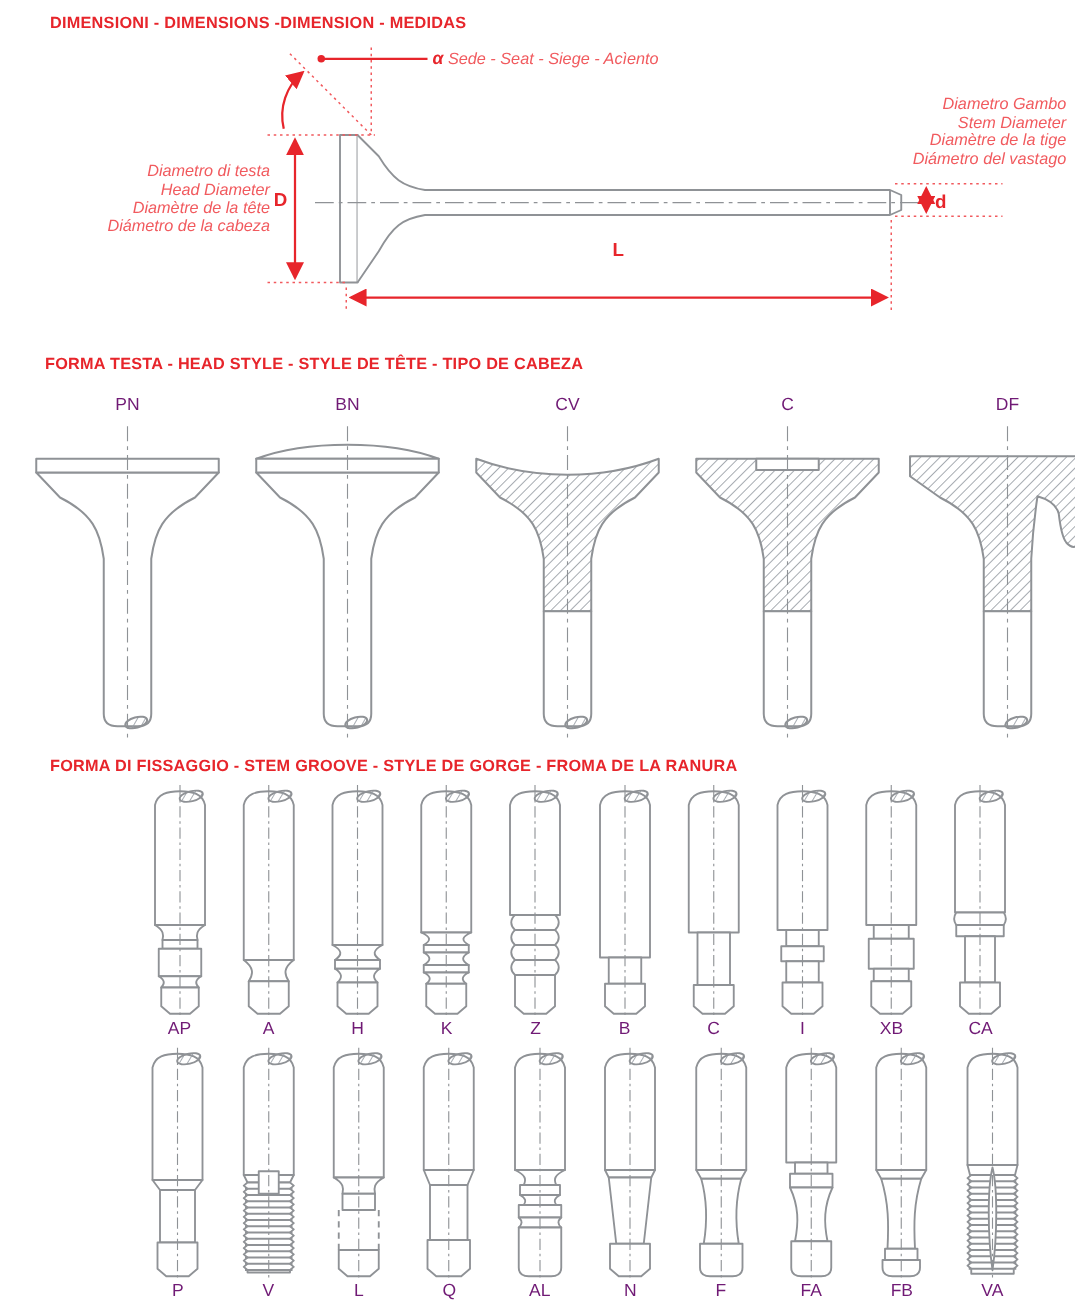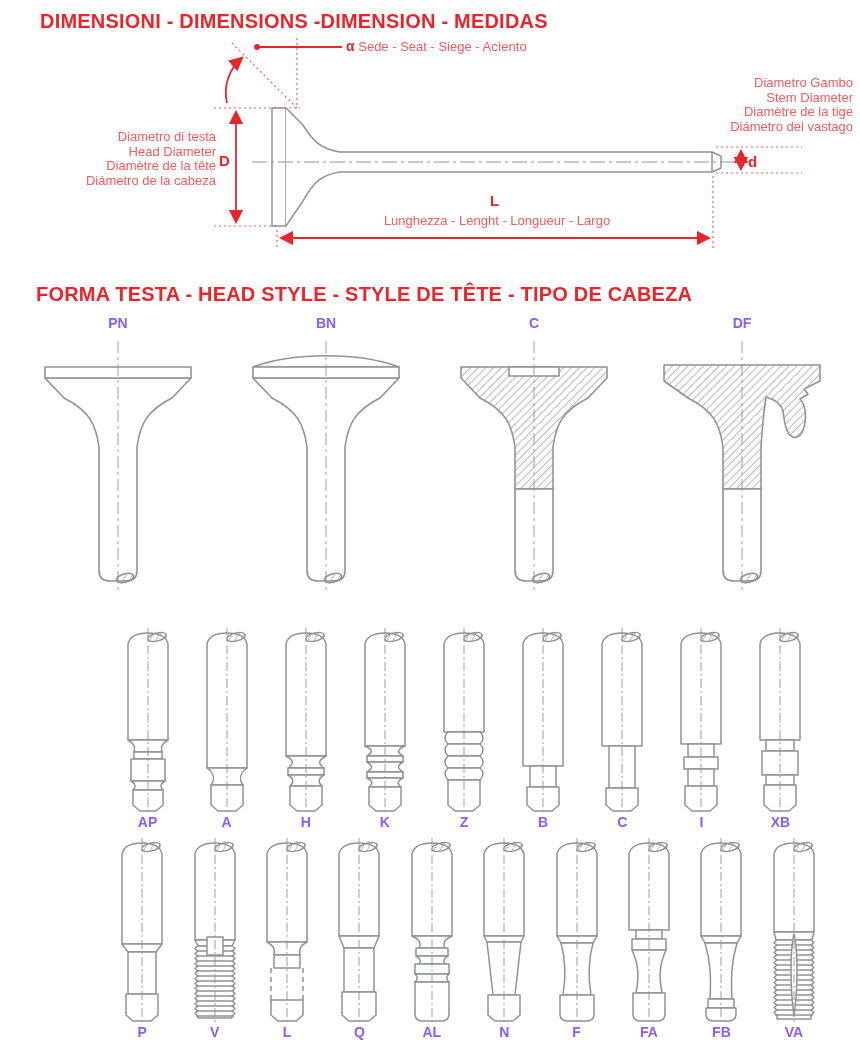--- a/index.html
+++ b/index.html
@@ -1,23 +1,23 @@
 <!DOCTYPE html>
 <html><head>
 <meta charset="utf-8">
 <style>
   html,body{margin:0;padding:0;background:#fff;}
   #page{position:relative;width:860px;height:1051px;background:#fff;overflow:hidden;
         font-family:"Liberation Sans",sans-serif;}
-  .sec-title{position:absolute;font-size:20px;font-weight:700;color:#e7252b;letter-spacing:.2px;}
+  .sec-title{position:absolute;font-size:13px;font-weight:700;color:#e7252b;letter-spacing:.2px;}
   .red-bold{color:#e7252b;font-weight:700;}
-  .lbl{position:absolute;font-size:13px;color:#f15a5e;font-weight:500;line-height:14.5px;}
+  .lbl{position:absolute;font-size:13px;color:#f15a5e;font-weight:500;line-height:14.5px;font-style:italic;}
   .lbl.right{text-align:right;}
   .dim-letter{position:absolute;font-size:15px;font-weight:700;color:#e7252b;}
-  .code-label{font-size:14px;font-weight:700;color:#8b5cf6;text-align:center;}
+  .code-label{font-size:14px;font-weight:400;color:#701a75;text-align:center;}
   .figs-row{position:absolute;display:flex;}
   .fig-col{display:flex;flex-direction:column;align-items:center;flex:1 1 0;}
   .fig-col .code-label{margin-top:0;}
   .head-col .code-label{margin-bottom:6px;margin-top:0;}
   svg{display:block;}
 </style>
 </head>
 <body>
 
 <svg width="0" height="0" style="position:absolute">
@@ -80,21 +80,20 @@
   <div class="lbl right" style="right:7px;top:76px;width:210px;">
     <span style="display:block">Diametro Gambo</span>
     <span style="display:block">Stem Diameter</span>
     <span style="display:block">Diamètre de la tige</span>
     <span style="display:block">Diámetro del vastago</span>
   </div>
 
   <div class="dim-letter" style="left:219px;top:152px;">D</div>
   <div class="dim-letter" style="left:748px;top:153px;">d</div>
   <div class="dim-letter" style="left:490px;top:192px;">L</div>
-  <div class="lbl" style="left:297px;top:214px;width:400px;text-align:center;">Lunghezza - Lenght - Longueur - Largo</div>
 
   <div class="sec-title" style="left:36px;top:283px;">FORMA TESTA - HEAD STYLE - STYLE DE TÊTE - TIPO DE CABEZA</div>
   <div id="head-styles-row" class="figs-row" style="left:14px;top:315px;width:832px;">
       <div class="fig-col head-col">
         <div class="code-label">PN</div>
         <svg viewBox="0 0 176 260" width="176" height="260">
           <g stroke="#8f9296" stroke-width="1.6" stroke-linejoin="round">
             <path d="M15,41 L34,61 C60,74 66,88 69,110 L69,234 Q69,244 80,244 L96,244 Q107,244 107,234 L107,110 C110,88 116,74 142,61 L161,41 Z" fill="#fff"></path>
             <path d="M15,30 H161 V41 H15 Z" fill="#fff"></path>
             <ellipse cx="95" cy="241" rx="9" ry="4.2" transform="rotate(-15 95 241)" fill="url(#hatch)"></ellipse>
@@ -108,20 +107,31 @@
           <g stroke="#8f9296" stroke-width="1.6" stroke-linejoin="round">
             <path d="M15,30 C55,15 121,15 161,30 Z" fill="#fff"></path>
             <path d="M15,41 L34,61 C60,74 66,88 69,110 L69,234 Q69,244 80,244 L96,244 Q107,244 107,234 L107,110 C110,88 116,74 142,61 L161,41 Z" fill="#fff"></path>
             <path d="M15,30 H161 V41 H15 Z" fill="#fff"></path>
             <ellipse cx="95" cy="241" rx="9" ry="4.2" transform="rotate(-15 95 241)" fill="url(#hatch)"></ellipse>
           </g>
           <line x1="88" y1="4" x2="88" y2="256" stroke="#8f9296" stroke-width="0.9" stroke-dasharray="12 4 3 4" fill="none"></line>
         </svg>
       </div>
       <div class="fig-col head-col">
+        <div class="code-label">CV</div>
+        <svg viewBox="0 0 176 260" width="176" height="260">
+          <g stroke="#8f9296" stroke-width="1.6" stroke-linejoin="round">
+            <path d="M15,30 C60,47 116,47 161,30 L161,41 L142,61 C116,74 110,88 107,110 L107,152 L69,152 L69,110 C66,88 60,74 34,61 L15,41 Z" fill="url(#hatch)"></path>
+            <path d="M69,152 L69,234 Q69,244 80,244 L96,244 Q107,244 107,234 L107,152 Z" fill="#fff"></path>
+            <ellipse cx="95" cy="241" rx="9" ry="4.2" transform="rotate(-15 95 241)" fill="url(#hatch)"></ellipse>
+          </g>
+          <line x1="88" y1="4" x2="88" y2="256" stroke="#8f9296" stroke-width="0.9" stroke-dasharray="12 4 3 4" fill="none"></line>
+        </svg>
+      </div>
+      <div class="fig-col head-col">
         <div class="code-label">C</div>
         <svg viewBox="0 0 176 260" width="176" height="260">
           <g stroke="#8f9296" stroke-width="1.6" stroke-linejoin="round">
             <path d="M15,30 H161 L161,41 L142,61 C116,74 110,88 107,110 L107,152 L69,152 L69,110 C66,88 60,74 34,61 L15,41 Z" fill="url(#hatch)"></path>
             <path d="M63,30 H113 V39 H63 Z" fill="#fff"></path>
             <path d="M69,152 L69,234 Q69,244 80,244 L96,244 Q107,244 107,234 L107,152 Z" fill="#fff"></path>
             <ellipse cx="95" cy="241" rx="9" ry="4.2" transform="rotate(-15 95 241)" fill="url(#hatch)"></ellipse>
           </g>
           <line x1="88" y1="4" x2="88" y2="256" stroke="#8f9296" stroke-width="0.9" stroke-dasharray="12 4 3 4" fill="none"></line>
         </svg>
@@ -132,20 +142,21 @@
           <g stroke="#8f9296" stroke-width="1.6" stroke-linejoin="round">
             <path d="M10,28 L166,28 L166,44 L150,52 L154,57 L146,62 C153,68 153,88 147,97 Q141,104 135,97 C131,92 130,82 129,74 C127,66 119,62 112,60 C109,80 108,92 107,110 L107,152 L69,152 L69,110 C66,88 60,74 34,61 L10,44 Z" fill="url(#hatch)"></path>
             <path d="M69,152 L69,234 Q69,244 80,244 L96,244 Q107,244 107,234 L107,152 Z" fill="#fff"></path>
             <ellipse cx="95" cy="241" rx="9" ry="4.2" transform="rotate(-15 95 241)" fill="url(#hatch)"></ellipse>
           </g>
           <line x1="88" y1="4" x2="88" y2="256" stroke="#8f9296" stroke-width="0.9" stroke-dasharray="12 4 3 4" fill="none"></line>
         </svg>
       </div>
     </div>
 
+  <div class="sec-title" style="left:40px;top:605px;">FORMA DI FISSAGGIO - STEM GROOVE - STYLE DE GORGE - FROMA DE LA RANURA</div>
   <div id="stem-row-1" class="figs-row" style="left:108px;top:628px;width:712px;">
       <div class="fig-col">
         <svg viewBox="0 0 56 186" width="56" height="186">
           <g stroke="#8f9296" stroke-width="1.5" stroke-linejoin="round" fill="none">
             <path d="M8,16 C10,7 18,5 28,5 C38,5 46,7 48,16 L48,112 L8,112 Z" fill="#fff"></path>
             <ellipse cx="37" cy="9" rx="9.5" ry="4" transform="rotate(-14 37 9)" fill="url(#hatch)"></ellipse>
             <path d="M8,112 C15,116.2 15,119.8 14,124 L42,124 C41,119.8 41,116.2 48,112 Z" fill="#fff"></path>
             <path d="M14,124 H42 V131 H14 Z" fill="#fff"></path>
             <path d="M11,131 H45 V153 H11 Z" fill="#fff"></path>
             <path d="M11,153 C16,156.15 16,158.85 13,162 L43,162 C40,158.85 40,156.15 45,153 Z" fill="#fff"></path>
@@ -256,20 +267,34 @@
             <path d="M8,16 C10,7 18,5 28,5 C38,5 46,7 48,16 L48,112 L8,112 Z" fill="#fff"></path>
             <ellipse cx="37" cy="9" rx="9.5" ry="4" transform="rotate(-14 37 9)" fill="url(#hatch)"></ellipse>
             <path d="M14,112 H42 V123 H14 Z" fill="#fff"></path>
             <path d="M10,123 H46 V147 H10 Z" fill="#fff"></path>
             <path d="M14,147 H42 V157 H14 Z" fill="#fff"></path>
             <path d="M12,157 L12,177 L19,183 L37,183 L44,177 L44,157 Z" fill="#fff"></path>
           </g>
           <line x1="28" y1="0" x2="28" y2="186" stroke="#8f9296" stroke-width="0.9" stroke-dasharray="9 3 2 3" fill="none"></line>
         </svg>
         <div class="code-label">XB</div>
+      </div>
+      <div class="fig-col">
+        <svg viewBox="0 0 56 186" width="56" height="186">
+          <g stroke="#8f9296" stroke-width="1.5" stroke-linejoin="round" fill="none">
+            <path d="M8,16 C10,7 18,5 28,5 C38,5 46,7 48,16 L48,102 L8,102 Z" fill="#fff"></path>
+            <ellipse cx="37" cy="9" rx="9.5" ry="4" transform="rotate(-14 37 9)" fill="url(#hatch)"></ellipse>
+            <path d="M9,102 C7,105 7,109 9,112 L47,112 C49,109 49,105 47,102 Z" fill="#fff"></path>
+            <path d="M9,112 H47 V121 H9 Z" fill="#fff"></path>
+            <path d="M16,121 H40 V158 H16 Z" fill="#fff"></path>
+            <path d="M12,158 L12,177 L19,183 L37,183 L44,177 L44,158 Z" fill="#fff"></path>
+          </g>
+          <line x1="28" y1="0" x2="28" y2="186" stroke="#8f9296" stroke-width="0.9" stroke-dasharray="9 3 2 3" fill="none"></line>
+        </svg>
+        <div class="code-label">CA</div>
       </div>
     </div>
   <div id="stem-row-2" class="figs-row" style="left:106px;top:838px;width:724px;">
       <div class="fig-col">
         <svg viewBox="0 0 56 186" width="56" height="186">
           <g stroke="#8f9296" stroke-width="1.5" stroke-linejoin="round" fill="none">
             <path d="M8,16 C10,7 18,5 28,5 C38,5 46,7 48,16 L48,106 L8,106 Z" fill="#fff"></path>
             <ellipse cx="37" cy="9" rx="9.5" ry="4" transform="rotate(-14 37 9)" fill="url(#hatch)"></ellipse>
             <path d="M8,106 L48,106 L42,114 L14,114 Z" fill="#fff"></path>
             <path d="M14,114 H42 V156 H14 Z" fill="#fff"></path>

